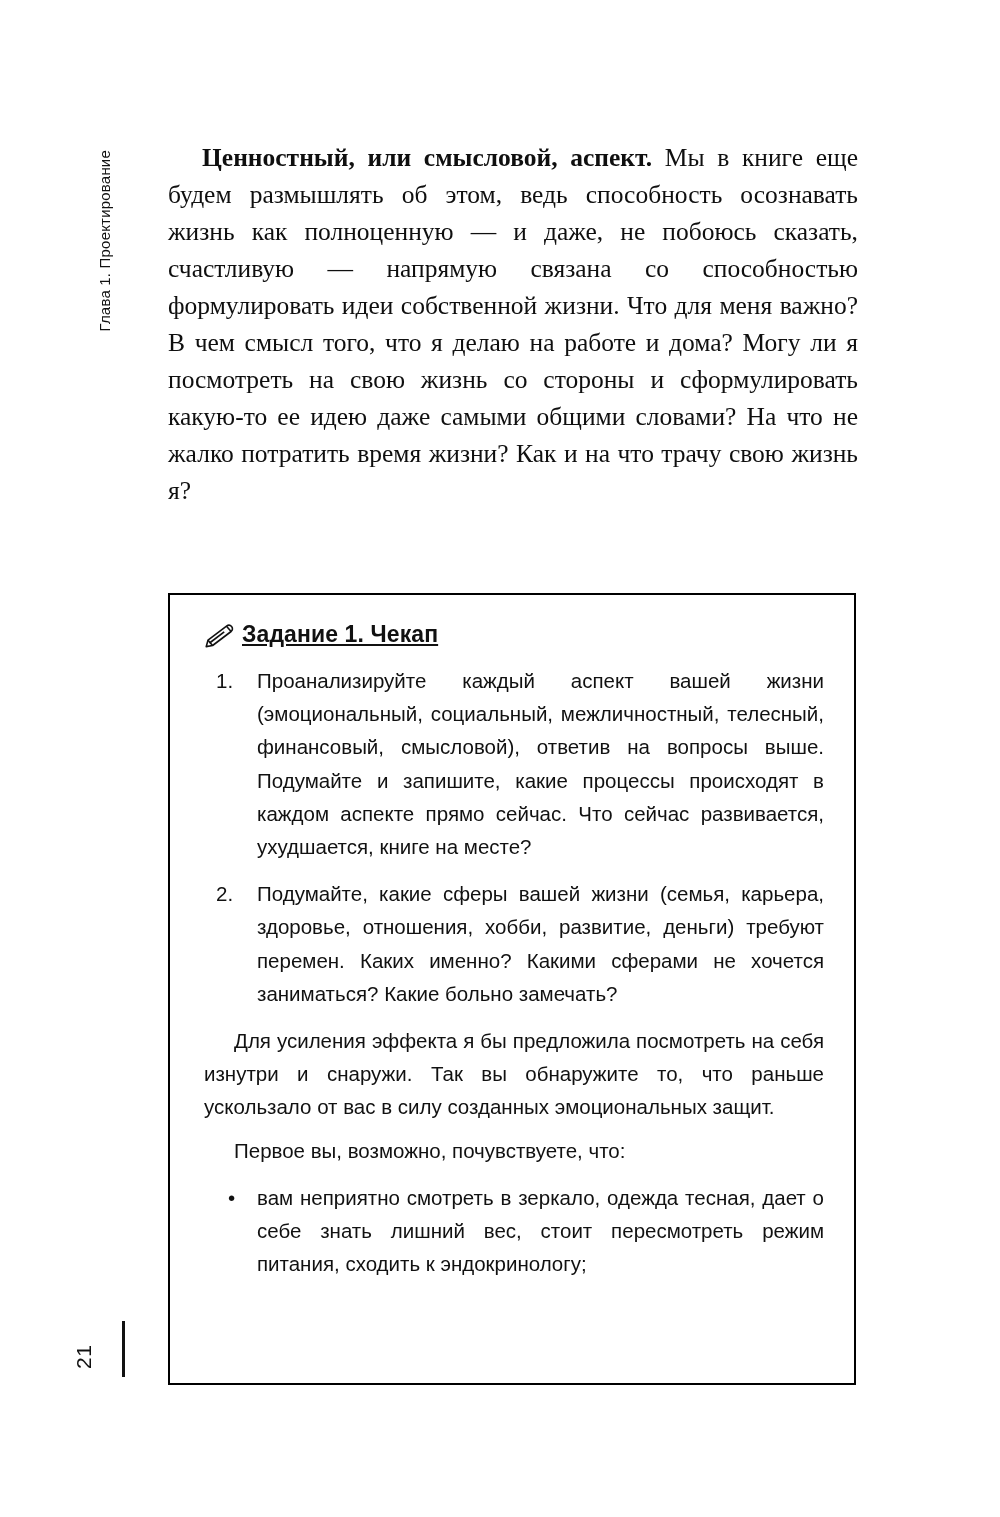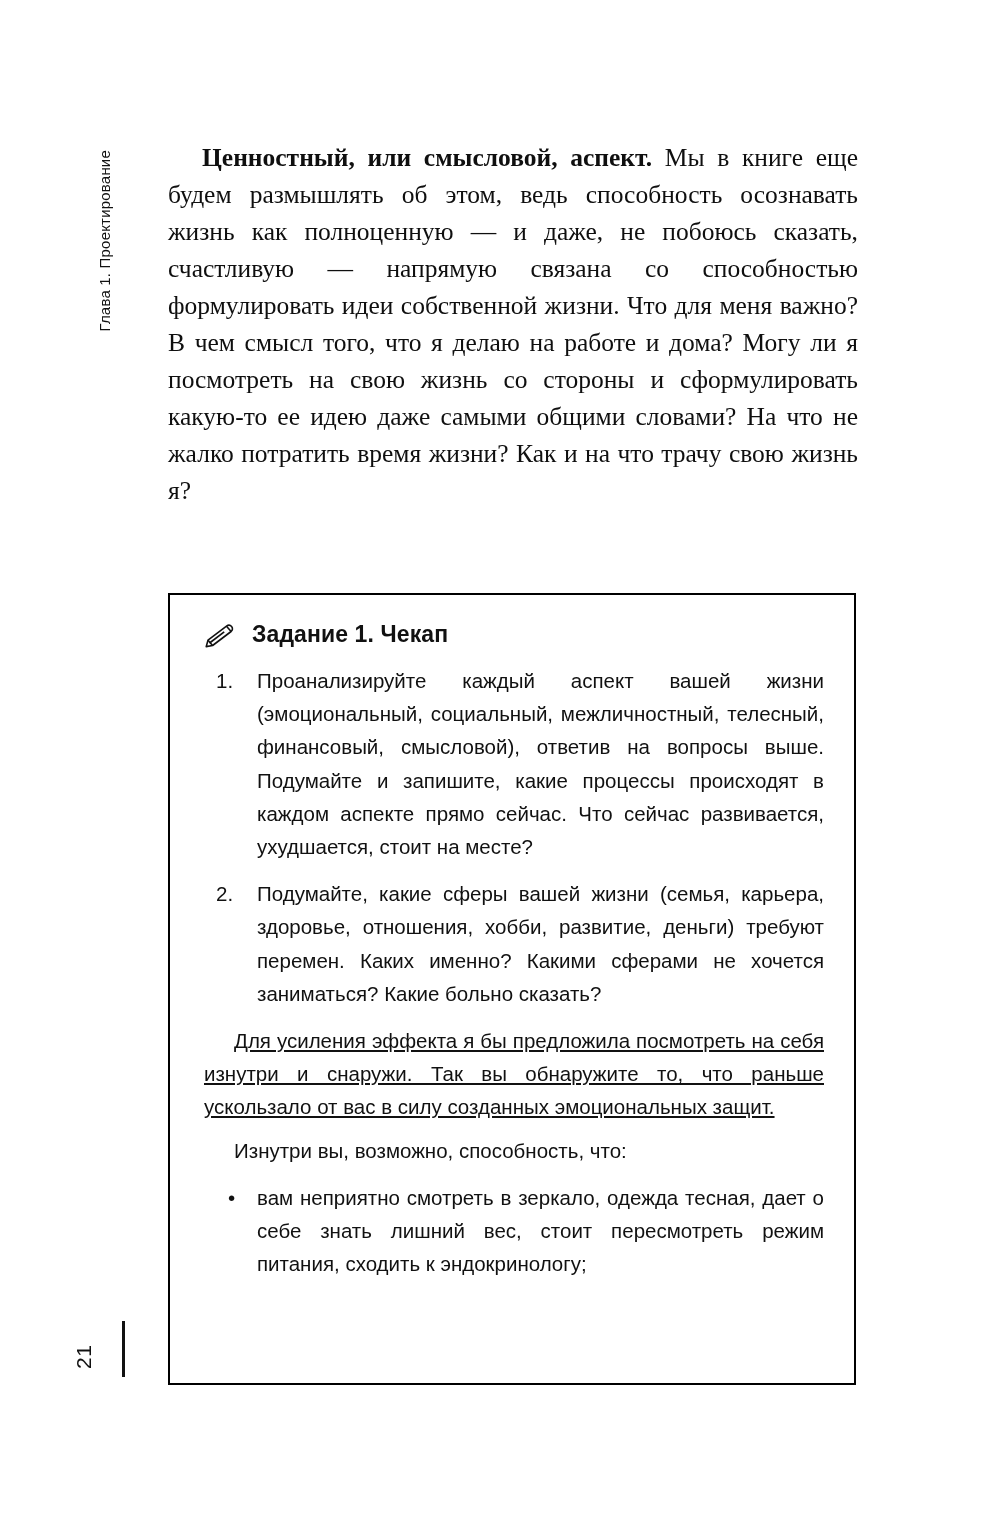--- a/index.html
+++ b/index.html
@@ -109,22 +109,23 @@
     background: #fff;
   }
   .task-inner {
     padding: 26px 30px 0 34px;
     font-family: "Liberation Sans", sans-serif;
     color: #111;
   }
   .task-head {
     display: flex;
     align-items: center;
-    gap: 14px;
+    gap: 4px;
     margin-bottom: 16px;
+    text-decoration: underline;
   }
   .pencil-icon {
     width: 34px;
     height: 26px;
     flex: 0 0 auto;
     display: block;
   }
   .task-title {
     font-size: 23px;
     font-weight: bold;
@@ -159,21 +160,20 @@
     font-size: 20.5px;
     line-height: 1.62;
     text-align: justify;
     text-indent: 30px;
   }
   p.task-p.first {
     margin-top: 18px;
   }
   p.task-p.next {
     margin-top: 10px;
-    text-decoration: underline;
   }
   p.task-p.tight {
     margin-top: 10px;
   }
 
   ul.bullets {
     margin: 14px 0 0 0;
     padding: 0;
     list-style: none;
   }
@@ -220,28 +220,28 @@
             <path d="M4 18.2 L22.5 4.2 C24.2 2.9 26.3 3.1 27.6 4.6 C28.9 6.1 28.7 8.2 27.1 9.5 L8.6 23.5 L2.2 24.6 Z"></path>
             <path d="M22.5 4.2 L27.1 9.5"></path>
             <path d="M4 18.2 L8.6 23.5"></path>
             <path d="M5.6 21.0 L20.2 9.8"></path>
           </g>
         </svg>
         <div class="task-title">Задание 1. Чекап</div>
       </div>
 
       <ol class="task-list">
-        <li>Проанализируйте каждый аспект вашей жизни (эмоциональный, социальный, межличностный, телесный, финансовый, смысловой), ответив на вопросы выше. Подумайте и запишите, какие процессы происходят в каждом аспекте прямо сейчас. Что сейчас развивается, ухудшается, стоит на месте?</li>
-        <li>Подумайте, какие сферы вашей жизни (семья, карьера, здоровье, отношения, хобби, развитие, деньги) требуют перемен. Каких именно? Какими сферами не хочется заниматься? Какие больно сказать?</li>
+        <li>Проанализируйте каждый аспект вашей жизни (эмоциональный, социальный, межличностный, телесный, финансовый, смысловой), ответив на вопросы выше. Подумайте и запишите, какие процессы происходят в каждом аспекте прямо сейчас. Что сейчас развивается, ухудшается, книге на месте?</li>
+        <li>Подумайте, какие сферы вашей жизни (семья, карьера, здоровье, отношения, хобби, развитие, деньги) требуют перемен. Каких именно? Какими сферами не хочется заниматься? Какие больно замечать?</li>
       </ol>
 
 
       <p class="task-p next">Для усиления эффекта я бы предложила посмотреть на себя изнутри и снаружи. Так вы обнаружите то, что раньше ускользало от вас в силу созданных эмоциональных защит.</p>
 
-      <p class="task-p tight">Изнутри вы, возможно, способность, что:</p>
+      <p class="task-p tight">Первое вы, возможно, почувствуете, что:</p>
 
       <ul class="bullets">
         <li>вам неприятно смотреть в зеркало, одежда тесная, дает о себе знать лишний вес, стоит пересмотреть режим питания, сходить к эндокринологу;</li>
       </ul>
 
     </div>
   </div>
 
 </div>
 

